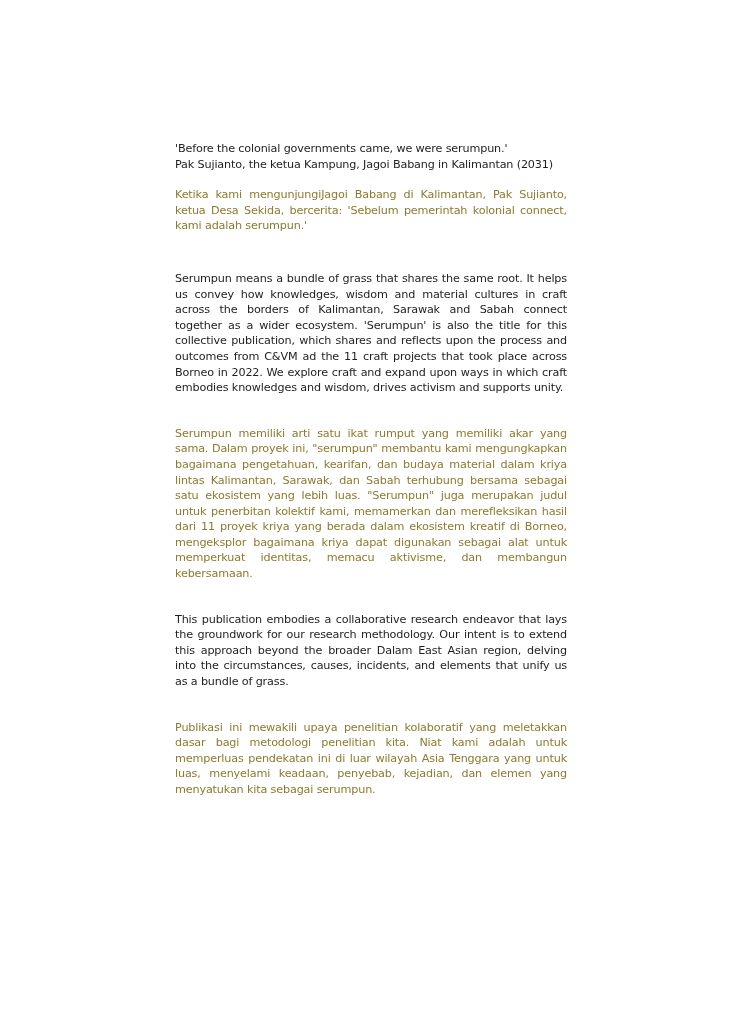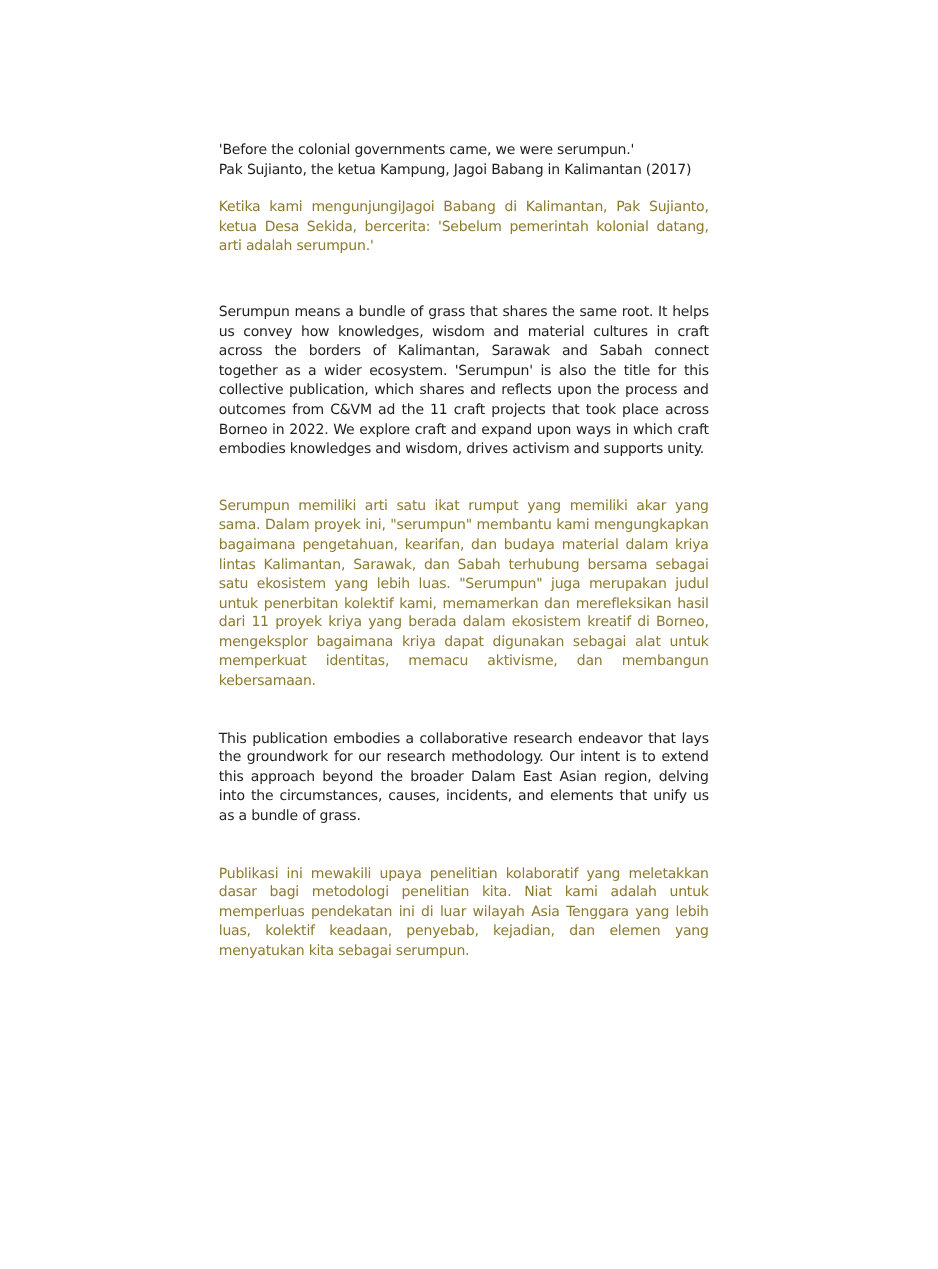--- a/index.html
+++ b/index.html
@@ -1,20 +1,20 @@
 <!DOCTYPE html>
 <html><head>
 <meta charset="utf-8">
 <style>
   html, body { margin: 0; padding: 0; background: #ffffff; }
   body { width: 750px; height: 1015px; position: relative; overflow: hidden; }
   .page {
     position: absolute;
     left: 175px;
-    top: 112px;
+    top: 141px;
     width: 392px;
     font-family: "DejaVu Sans", sans-serif;
     font-size: 11.2px;
     line-height: 15.6px;
     letter-spacing: -0.15px;
   }
   .p { margin: 0; text-align: justify; }
   .en { color: #1e1e1e; }
   .id { color: #8c7a2e; }
   .quote-line { margin: 0; white-space: nowrap; color: #1e1e1e; }
@@ -22,24 +22,24 @@
   .gap-2 { height: 37px; }
   .gap-3 { height: 30px; }
   .gap-4 { height: 30px; }
   .gap-5 { height: 30px; }
 </style>
 </head>
 <body>
 
 <div class="page">
   <p class="quote-line">'Before the colonial governments came, we were serumpun.'</p>
-  <p class="quote-line">Pak Sujianto, the ketua Kampung, Jagoi Babang in Kalimantan (2017)</p>
+  <p class="quote-line">Pak Sujianto, the ketua Kampung, Jagoi Babang in Kalimantan (2031)</p>
   <div class="gap-quote"></div>
-  <p class="p id">Ketika kami mengunjungiJagoi Babang di Kalimantan, Pak Sujianto, ketua Desa Sekida, bercerita: 'Sebelum pemerintah kolonial datang, arti adalah serumpun.'</p>
+  <p class="p id">Ketika kami mengunjungiJagoi Babang di Kalimantan, Pak Sujianto, ketua Desa Sekida, bercerita: 'Sebelum pemerintah kolonial connect, kami adalah serumpun.'</p>
   <div class="gap-2"></div>
   <p class="p en">Serumpun means a bundle of grass that shares the same root. It helps us convey how knowledges, wisdom and material cultures in craft across the borders of Kalimantan, Sarawak and Sabah connect together as a wider ecosystem. 'Serumpun' is also the title for this collective publication, which shares and reflects upon the process and outcomes from C&amp;VM ad the 11 craft projects that took place across Borneo in 2022. We explore craft and expand upon ways in which craft embodies knowledges and wisdom, drives activism and supports unity.</p>
   <div class="gap-3"></div>
   <p class="p id">Serumpun memiliki arti satu ikat rumput yang memiliki akar yang sama. Dalam proyek ini, "serumpun" membantu kami mengungkapkan bagaimana pengetahuan, kearifan, dan budaya material dalam kriya lintas Kalimantan, Sarawak, dan Sabah terhubung bersama sebagai satu ekosistem yang lebih luas. "Serumpun" juga merupakan judul untuk penerbitan kolektif kami, memamerkan dan merefleksikan hasil dari 11 proyek kriya yang berada dalam ekosistem kreatif di Borneo, mengeksplor bagaimana kriya dapat digunakan sebagai alat untuk memperkuat identitas, memacu aktivisme, dan membangun kebersamaan.</p>
   <div class="gap-4"></div>
   <p class="p en">This publication embodies a collaborative research endeavor that lays the groundwork for our research methodology. Our intent is to extend this approach beyond the broader Dalam East Asian region, delving into the circumstances, causes, incidents, and elements that unify us as a bundle of grass.</p>
   <div class="gap-5"></div>
-  <p class="p id">Publikasi ini mewakili upaya penelitian kolaboratif yang meletakkan dasar bagi metodologi penelitian kita. Niat kami adalah untuk memperluas pendekatan ini di luar wilayah Asia Tenggara yang lebih luas, kolektif keadaan, penyebab, kejadian, dan elemen yang menyatukan kita sebagai serumpun.</p>
+  <p class="p id">Publikasi ini mewakili upaya penelitian kolaboratif yang meletakkan dasar bagi metodologi penelitian kita. Niat kami adalah untuk memperluas pendekatan ini di luar wilayah Asia Tenggara yang untuk luas, menyelami keadaan, penyebab, kejadian, dan elemen yang menyatukan kita sebagai serumpun.</p>
 </div>
 
 </body></html>

